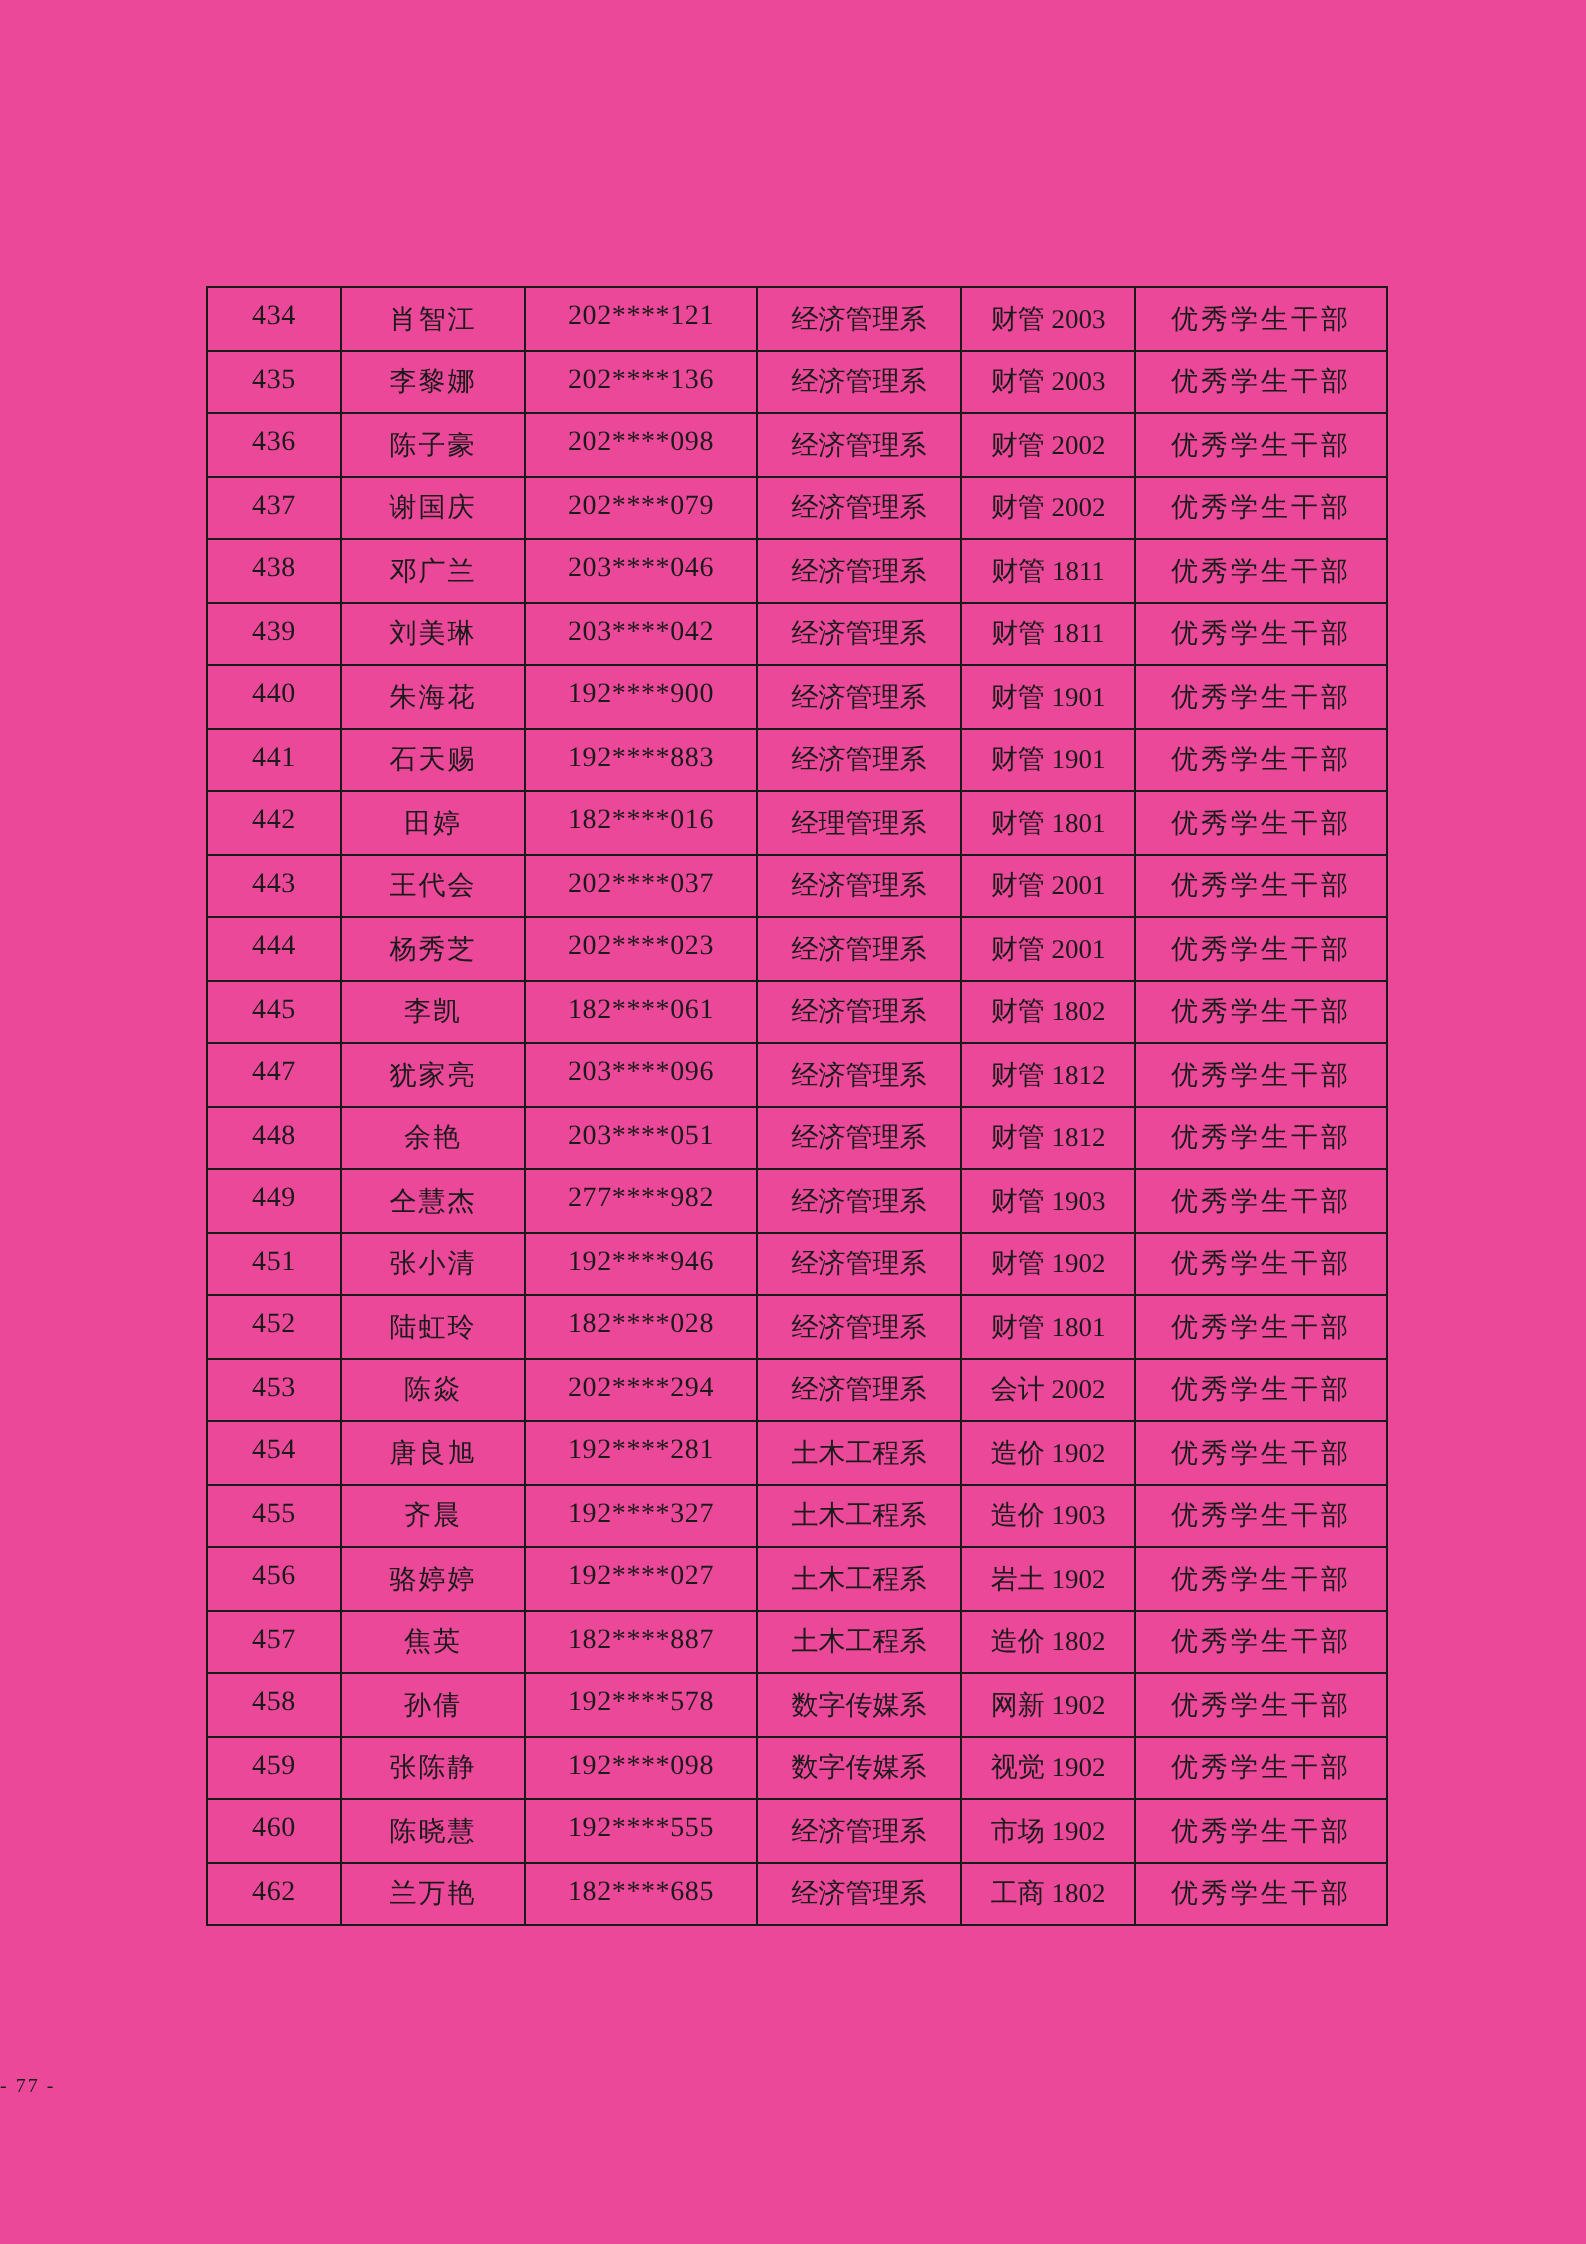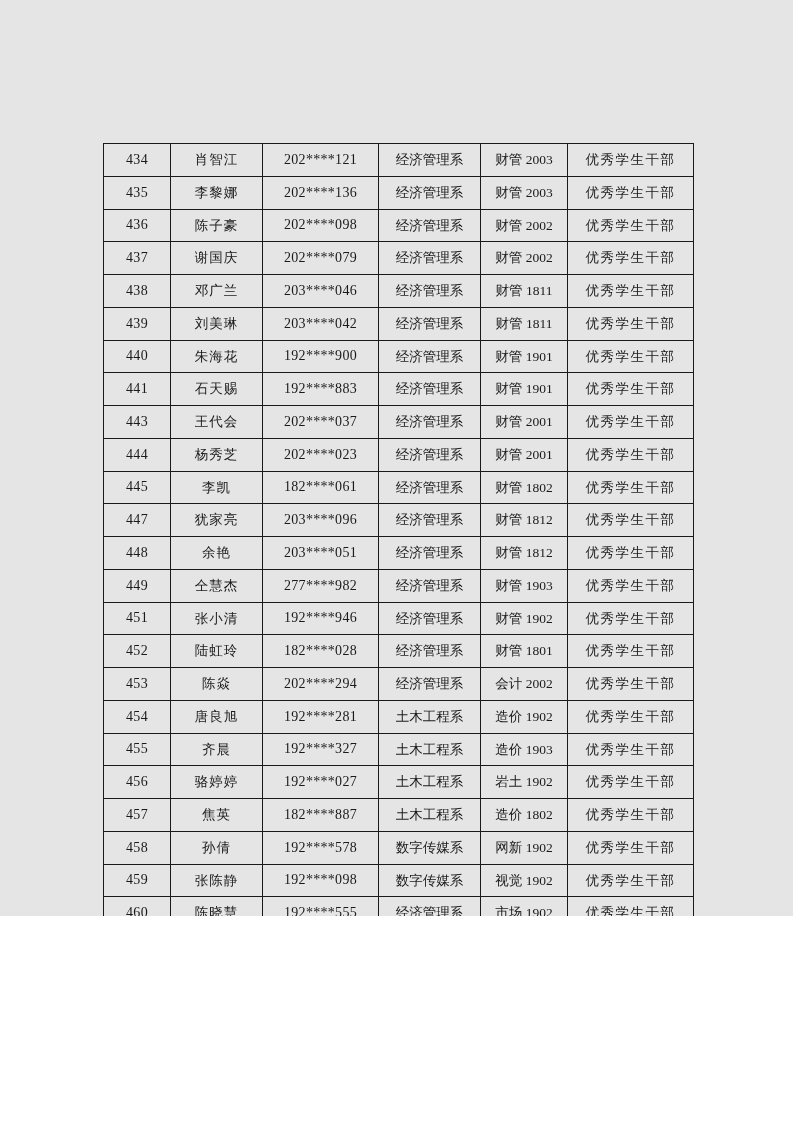--- a/index.html
+++ b/index.html
@@ -3,22 +3,22 @@
 <meta charset="utf-8">
 <style>
   html, body {
     margin: 0;
     padding: 0;
     background: #ffffff;
   }
   .page {
     position: relative;
     width: 793px;
-    height: 916px;
-    background: #e5e5e5;
+    height: 1122px;
+    background: #ec4899;
     font-family: "Liberation Serif", "DejaVu Serif", serif;
     color: #1a1a1a;
     overflow: hidden;
   }
   table.awards-table {
     position: absolute;
     left: 103px;
     top: 143px;
     width: 590px;
     height: 820px;
@@ -131,20 +131,28 @@
         </tr>
         <tr>
           <td class="col-serial">441</td>
           <td class="col-name">石天赐</td>
           <td class="col-student_id">192****883</td>
           <td class="col-department">经济管理系</td>
           <td class="col-class">财管 1901</td>
           <td class="col-award">优秀学生干部</td>
         </tr>
         <tr>
+          <td class="col-serial">442</td>
+          <td class="col-name">田婷</td>
+          <td class="col-student_id">182****016</td>
+          <td class="col-department">经理管理系</td>
+          <td class="col-class">财管 1801</td>
+          <td class="col-award">优秀学生干部</td>
+        </tr>
+        <tr>
           <td class="col-serial">443</td>
           <td class="col-name">王代会</td>
           <td class="col-student_id">202****037</td>
           <td class="col-department">经济管理系</td>
           <td class="col-class">财管 2001</td>
           <td class="col-award">优秀学生干部</td>
         </tr>
         <tr>
           <td class="col-serial">444</td>
           <td class="col-name">杨秀芝</td>

